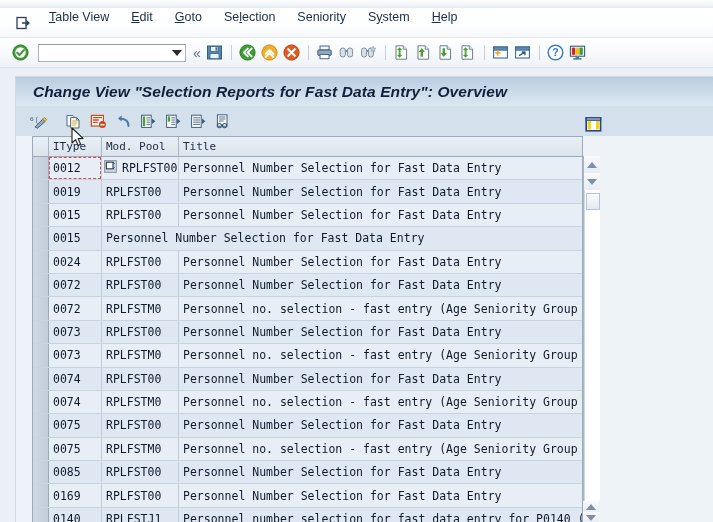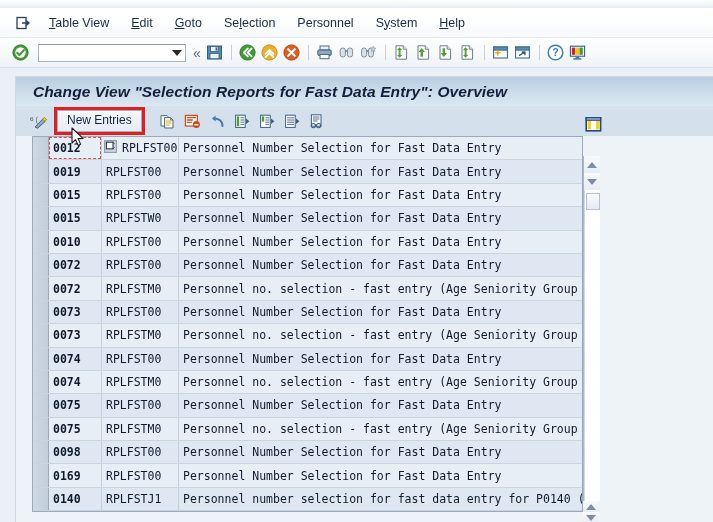--- a/index.html
+++ b/index.html
@@ -18,21 +18,21 @@
   
   .top-strip {
     position: absolute; left: 0; top: 0; width: 713px; height: 8px;
     background: linear-gradient(to bottom, #ffffff 0%, #f2f5f9 60%, #e4eaf1 100%);
   }
 
   
   .menubar {
     position: absolute; left: 0; top: 8px; width: 713px; height: 30px;
     background: linear-gradient(to bottom, #ffffff 0%, #fdfefe 55%, #f6f8fa 100%);
-    display: flex; align-items: center;
+    display: flex; 
     border-bottom: 1px solid #e3e8ee;
   }
   .menu-sysicon {
     width: 30px; margin-left: 8px;
     display: flex; align-items: center; justify-content: center;
   }
   .menu-item {
     font-size: 12.5px; color: #1b2c47;
     padding: 2px 11px 2px 11px;
     white-space: nowrap; cursor: default;
@@ -183,21 +183,21 @@
     display: flex; align-items: center;
     padding-left: 4px;
     border-right: 1px solid #c2cedb;
     white-space: nowrap; overflow: hidden;
   }
   .c-sel {
     width: 16px; padding-left: 0;
     background: linear-gradient(to right, #cfd8e3 0%, #c3cedb 100%);
     border-right: 1px solid #9aa9bb;
   }
-  .c-itype { width: 53px; position: relative; font-weight: bold; }
+  .c-itype { width: 53px; position: relative; }
   .c-pool  { width: 77px; position: relative; }
   .c-title { flex: 1; border-right: none; }
 
   
   .focus-cell::before,
   .focus-cell::after {
     content: ""; position: absolute; pointer-events: none;
   }
   .focus-cell::before {
     left: 0; top: 0; width: 100%; height: 100%;
@@ -277,21 +277,21 @@
     <div class="menu-sysicon">
       <svg width="16" height="16" viewBox="0 0 16 16">
         <rect x="2" y="2.5" width="9" height="11" fill="none" stroke="#2c3e5c" stroke-width="1.3"></rect>
         <path d="M7 8 L14 8 M11.2 5.4 L14 8 L11.2 10.6" fill="none" stroke="#2c3e5c" stroke-width="1.3"></path>
       </svg>
     </div>
     <div class="menu-item"><span class="uline">T</span>able View</div>
     <div class="menu-item"><span class="uline">E</span>dit</div>
     <div class="menu-item"><span class="uline">G</span>oto</div>
     <div class="menu-item">Se<span class="uline">l</span>ection</div>
-    <div class="menu-item">Personnel</div>
+    <div class="menu-item">Seniority</div>
     <div class="menu-item">S<span class="uline">y</span>stem</div>
     <div class="menu-item"><span class="uline">H</span>elp</div>
   </div>
 
   <div class="toolbar">
 
     <div class="okbtn">
       <svg width="17" height="17" viewBox="0 0 17 17">
         <circle cx="8.5" cy="8.5" r="7.6" fill="#3f9c35" stroke="#2e7a26" stroke-width="1"></circle>
         <circle cx="8.5" cy="8.5" r="5.2" fill="#ffffff"></circle>
@@ -436,25 +436,20 @@
       <div class="apptoolbar">
         <div class="at-pencil">
           <svg width="19" height="17" viewBox="0 0 19 17">
             <text x="0" y="8" font-family="Liberation Serif, serif" font-size="7" fill="#3a4a5e">6</text>
             <text x="4" y="9" font-family="Liberation Serif, serif" font-size="7" fill="#3a4a5e">❲</text>
             <path d="M5 14 L12.6 6.2 L15.2 8.4 L7.6 15.2 Z" fill="#8fa7bf" stroke="#3f5f80" stroke-width="0.9"></path>
             <path d="M12.6 6.2 L14.3 4.4 L16.6 6.6 L15.2 8.4 Z" fill="#f0c030" stroke="#a8821a" stroke-width="0.8"></path>
           </svg>
         </div>
 
-        <div class="newentries-wrap">
-          <span class="newentries-box">
-            <span class="newentries-btn">New Entries</span>
-          </span>
-        </div>
 
         <div class="at-icons">
           <div class="at-icon">
             <svg width="17" height="17" viewBox="0 0 17 17">
               <path d="M2 2.6 h6 l2.2 2.2 V13 H2 Z" fill="#ffffff" stroke="#4e6a86" stroke-width="1"></path>
               <path d="M5.6 4.6 h6 l2.4 2.4 V15 H5.6 Z" fill="#fdf6d8" stroke="#4e6a86" stroke-width="1"></path>
               <path d="M11.6 4.6 v2.4 h2.4" fill="none" stroke="#4e6a86" stroke-width="0.9"></path>
               <path d="M7.2 8 h5 M7.2 10 h5 M7.2 12 h3.4" stroke="#c9a94a" stroke-width="0.9"></path>
             </svg>
           </div>
@@ -515,20 +510,26 @@
           <div class="tblsettings">
             <svg width="17" height="17" viewBox="0 0 17 17">
               <rect x="1.2" y="1.8" width="14.4" height="13" fill="#ffffff" stroke="#20478a" stroke-width="1.6"></rect>
               <rect x="2.6" y="4.4" width="3.4" height="9" fill="#f2d21a"></rect>
               <rect x="6.8" y="4.4" width="3.4" height="9" fill="#ffffff"></rect>
               <rect x="11" y="4.4" width="3.4" height="9" fill="#f2d21a"></rect>
               <rect x="1.2" y="1.8" width="14.4" height="2.4" fill="#b9cde0" stroke="#20478a" stroke-width="1.2"></rect>
             </svg>
           </div>
 
+          <div class="grid-head">
+            <div class="hc hc-sel"></div>
+            <div class="hc hc-itype">IType</div>
+            <div class="hc hc-pool">Mod. Pool</div>
+            <div class="hc hc-title">Title</div>
+          </div>
 
           <div class="grid-body" id="grid-body">
               <div class="row">
                 <div class="cell c-sel"></div>
                 <div class="cell c-itype focus-cell">0012</div>
                 <div class="cell c-pool">
                   <span class="pool-helpicon"><svg width="13" height="13" viewBox="0 0 13 13">
                       <rect x="0.6" y="0.6" width="11.8" height="11.8" fill="#c9d3de" stroke="#8a98a8" stroke-width="1"></rect>
                       <rect x="2.4" y="2.2" width="6.6" height="6.6" fill="#ffffff" stroke="#2c3e52" stroke-width="1.1"></rect>
                       <path d="M9 2.2 L10.6 3.6 M9 8.8 L10.6 7.4" stroke="#2c3e52" stroke-width="0.9"></path>
@@ -545,26 +546,25 @@
               </div>
               <div class="row">
                 <div class="cell c-sel"></div>
                 <div class="cell c-itype">0015</div>
                 <div class="cell c-pool">RPLFST00</div>
                 <div class="cell c-title">Personnel Number Selection for Fast Data Entry</div>
               </div>
               <div class="row">
                 <div class="cell c-sel"></div>
                 <div class="cell c-itype">0015</div>
-                <div class="cell c-pool">RPLFSTW0</div>
-                <div class="cell c-title">Personnel Number Selection for Fast Data Entry</div>
-              </div>
-              <div class="row">
-                <div class="cell c-sel"></div>
-                <div class="cell c-itype">0010</div>
+                <div class="cell c-title">Personnel Number Selection for Fast Data Entry</div>
+              </div>
+              <div class="row">
+                <div class="cell c-sel"></div>
+                <div class="cell c-itype">0024</div>
                 <div class="cell c-pool">RPLFST00</div>
                 <div class="cell c-title">Personnel Number Selection for Fast Data Entry</div>
               </div>
               <div class="row">
                 <div class="cell c-sel"></div>
                 <div class="cell c-itype">0072</div>
                 <div class="cell c-pool">RPLFST00</div>
                 <div class="cell c-title">Personnel Number Selection for Fast Data Entry</div>
               </div>
               <div class="row">
@@ -604,21 +604,21 @@
                 <div class="cell c-title">Personnel Number Selection for Fast Data Entry</div>
               </div>
               <div class="row">
                 <div class="cell c-sel"></div>
                 <div class="cell c-itype">0075</div>
                 <div class="cell c-pool">RPLFSTM0</div>
                 <div class="cell c-title">Personnel no. selection - fast entry (Age Seniority Group ..</div>
               </div>
               <div class="row">
                 <div class="cell c-sel"></div>
-                <div class="cell c-itype">0098</div>
+                <div class="cell c-itype">0085</div>
                 <div class="cell c-pool">RPLFST00</div>
                 <div class="cell c-title">Personnel Number Selection for Fast Data Entry</div>
               </div>
               <div class="row">
                 <div class="cell c-sel"></div>
                 <div class="cell c-itype">0169</div>
                 <div class="cell c-pool">RPLFST00</div>
                 <div class="cell c-title">Personnel Number Selection for Fast Data Entry</div>
               </div>
               <div class="row">

